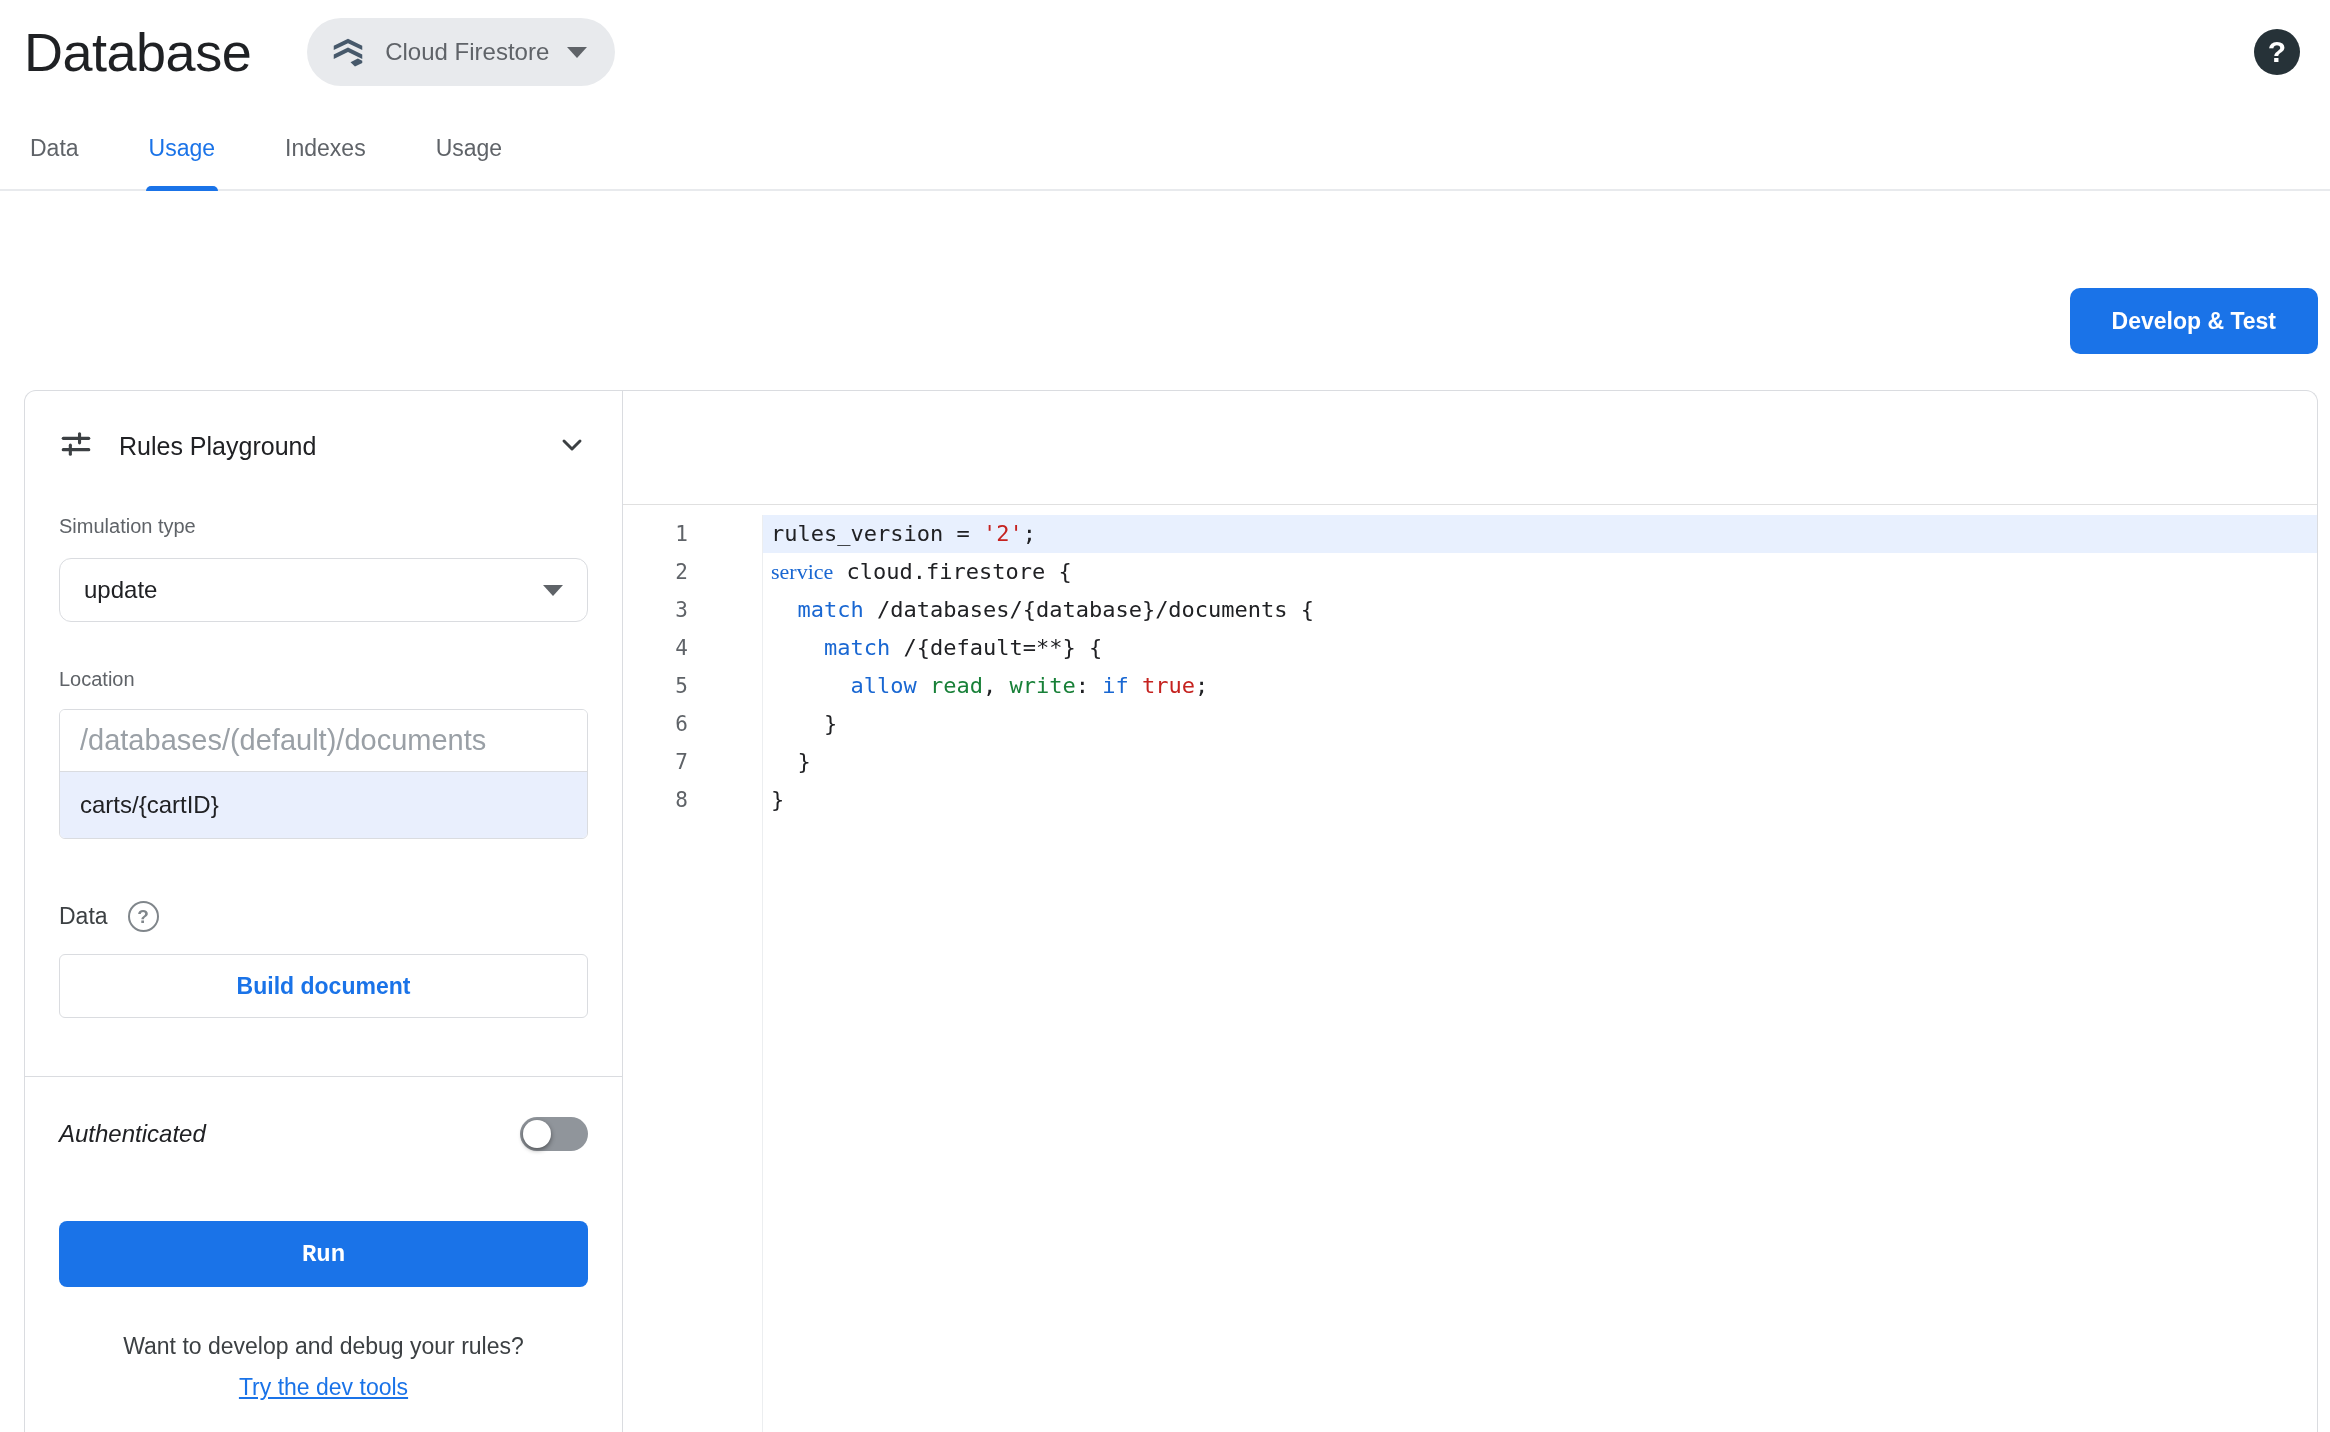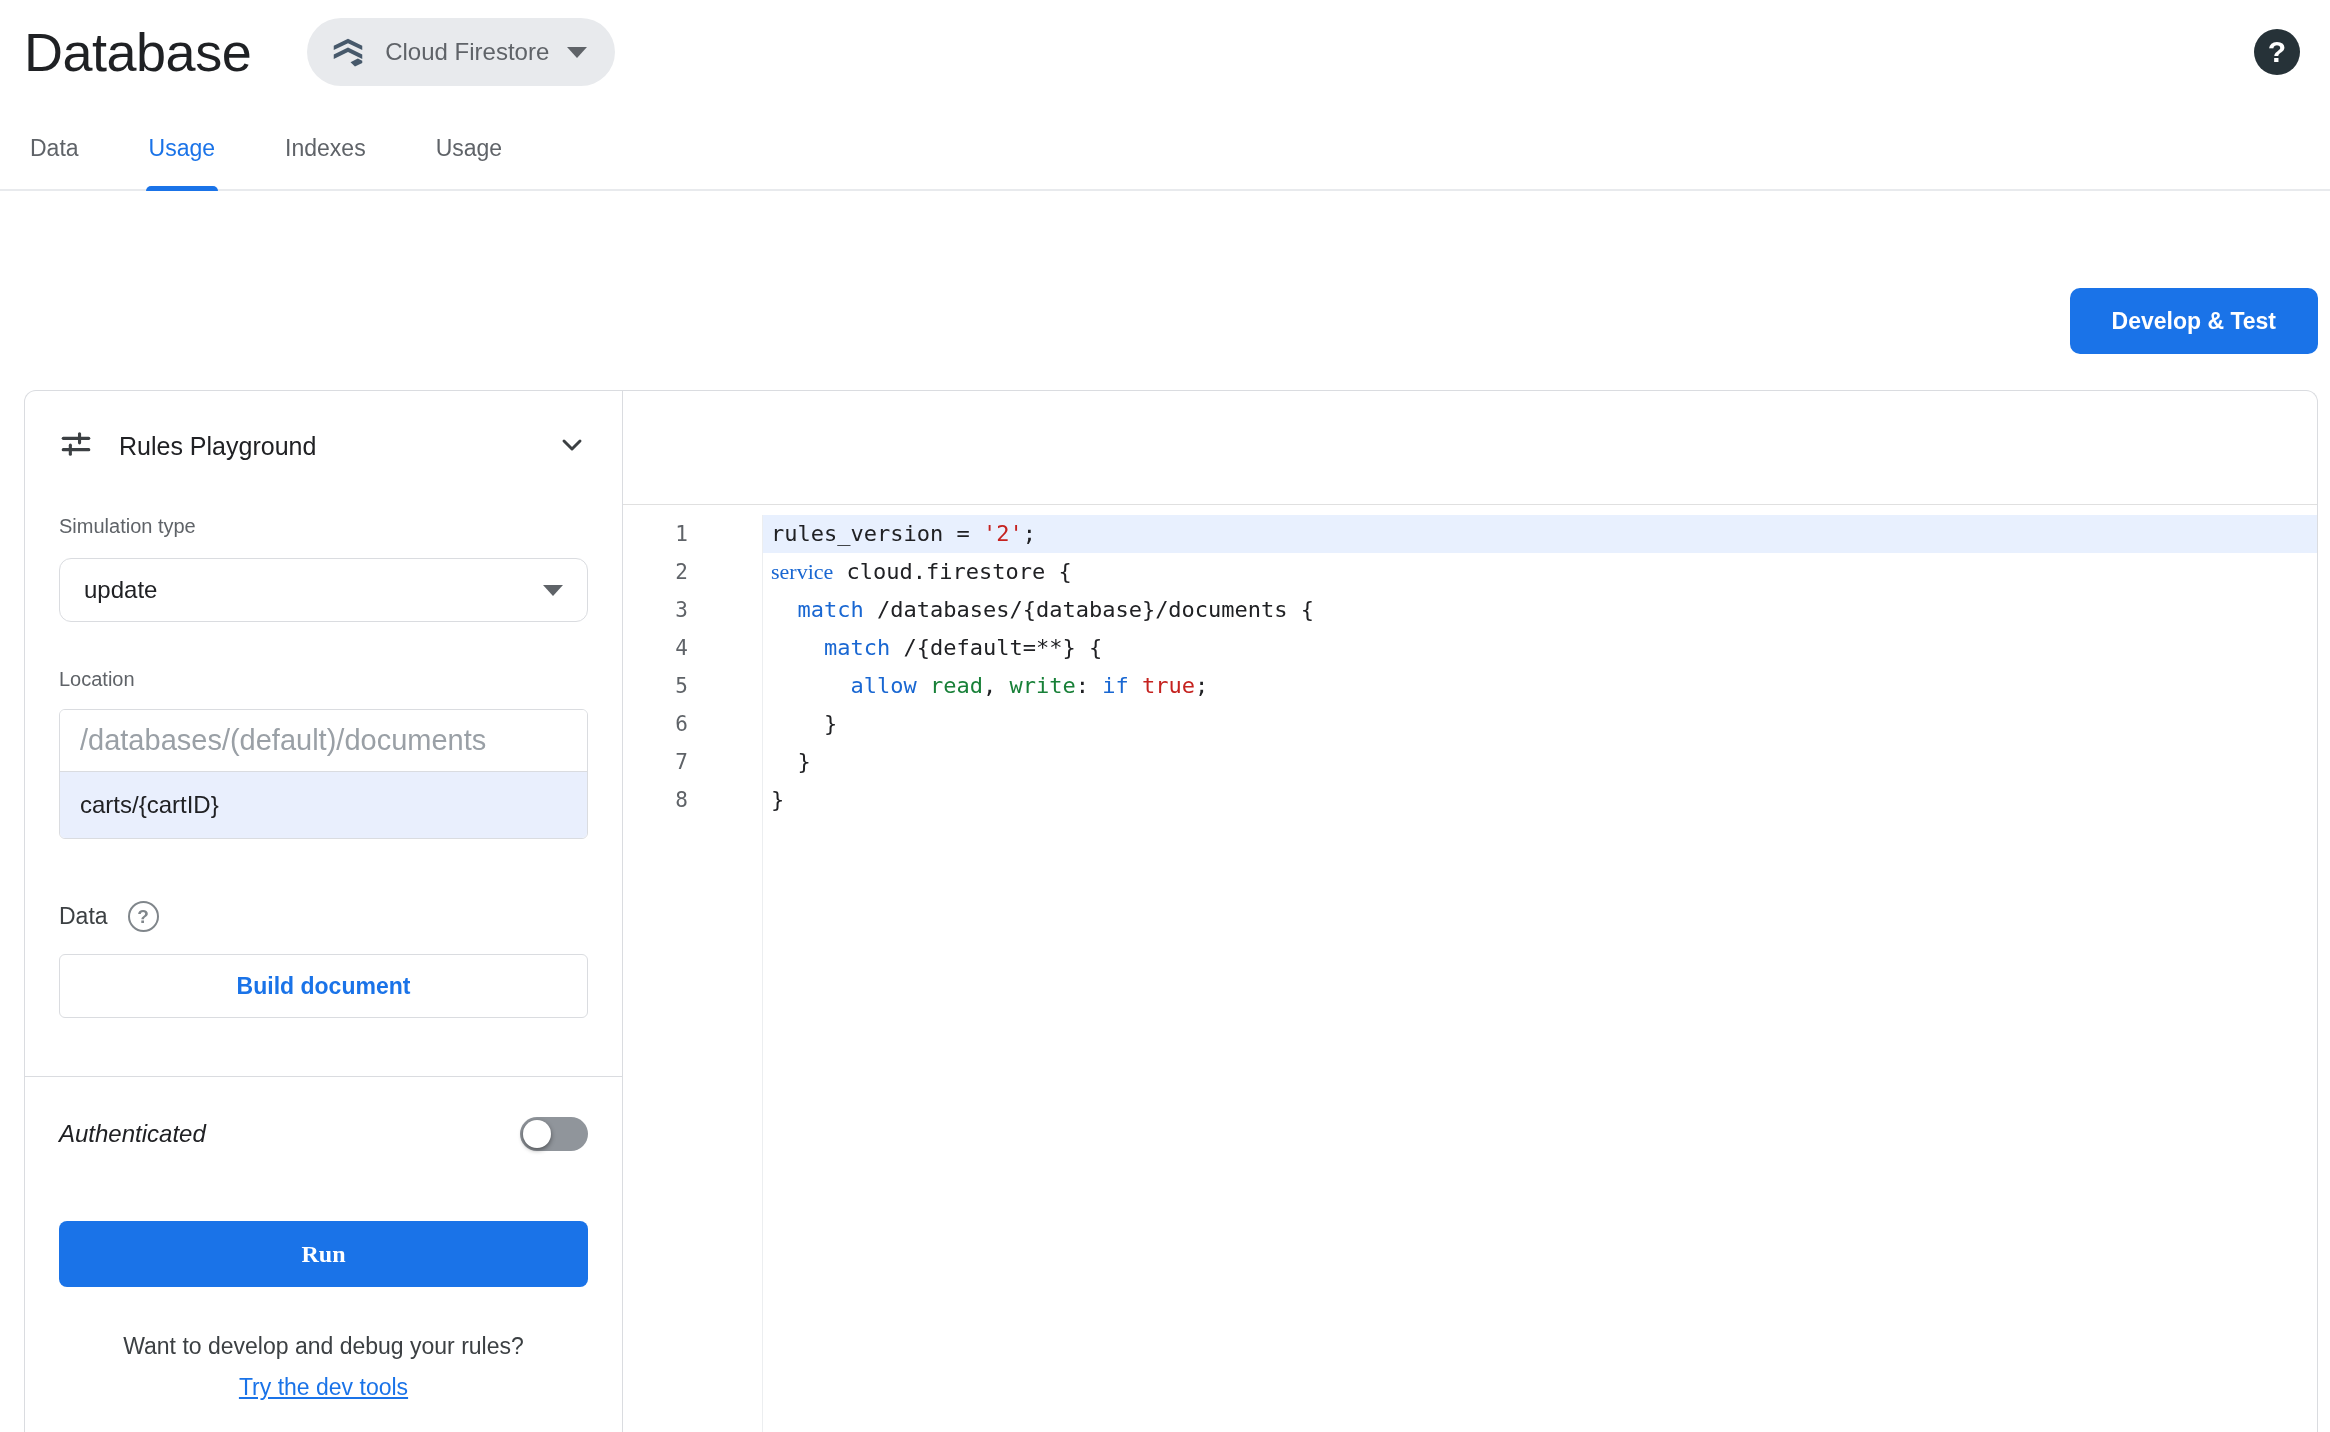--- a/index.html
+++ b/index.html
@@ -58,21 +58,21 @@
   .build-btn{margin-top:22px;width:100%;height:64px;border:1.5px solid var(--border);background:#fff;
     border-radius:6px;color:var(--accent);font-size:23px;font-weight:600;cursor:pointer;
     font-family:"Liberation Sans", sans-serif;}
   .pg-divider{margin-top:58px;border-top:1.5px solid var(--border);}
   .auth-row{display:flex;align-items:center;justify-content:space-between;padding:40px 34px 0 34px;}
   .auth-label{font-size:24px;color:var(--text);font-style:italic;}
   .toggle{width:68px;height:34px;border-radius:17px;background:#90959b;position:relative;cursor:pointer;}
   .toggle .thumb{position:absolute;left:3px;top:3px;width:28px;height:28px;border-radius:50%;
     background:#fff;box-shadow:0 2px 5px rgba(0,0,0,.45);}
   .run-btn{margin:70px 34px 0 34px;height:66px;background:var(--accent);border:none;border-radius:8px;
-    color:#fff;font-size:24px;font-weight:600;cursor:pointer;font-family:Liberation Serif, serif;}
+    color:#fff;font-size:24px;font-weight:600;cursor:pointer;font-family:Liberation Mono, monospace;}
   .pg-footer{margin-top:46px;text-align:center;}
   .pg-question{font-size:23px;color:#3c4043;}
   .dev-link{display:inline-block;margin-top:14px;font-size:23px;color:var(--accent);
     text-decoration:underline;cursor:pointer;}
   
   .editor{flex:1;display:flex;flex-direction:column;}
   .editor-toolbar{height:114px;border-bottom:1.5px solid #e0e0e0;}
   .editor-body{flex:1;display:flex;padding-top:10px;font-family:"DejaVu Sans Mono", monospace;font-size:22px;}
   .gutter{width:140px;min-width:140px;text-align:right;padding-right:74px;color:var(--gray);
     border-right:1.5px solid #eceef0;font-size:21px;}

